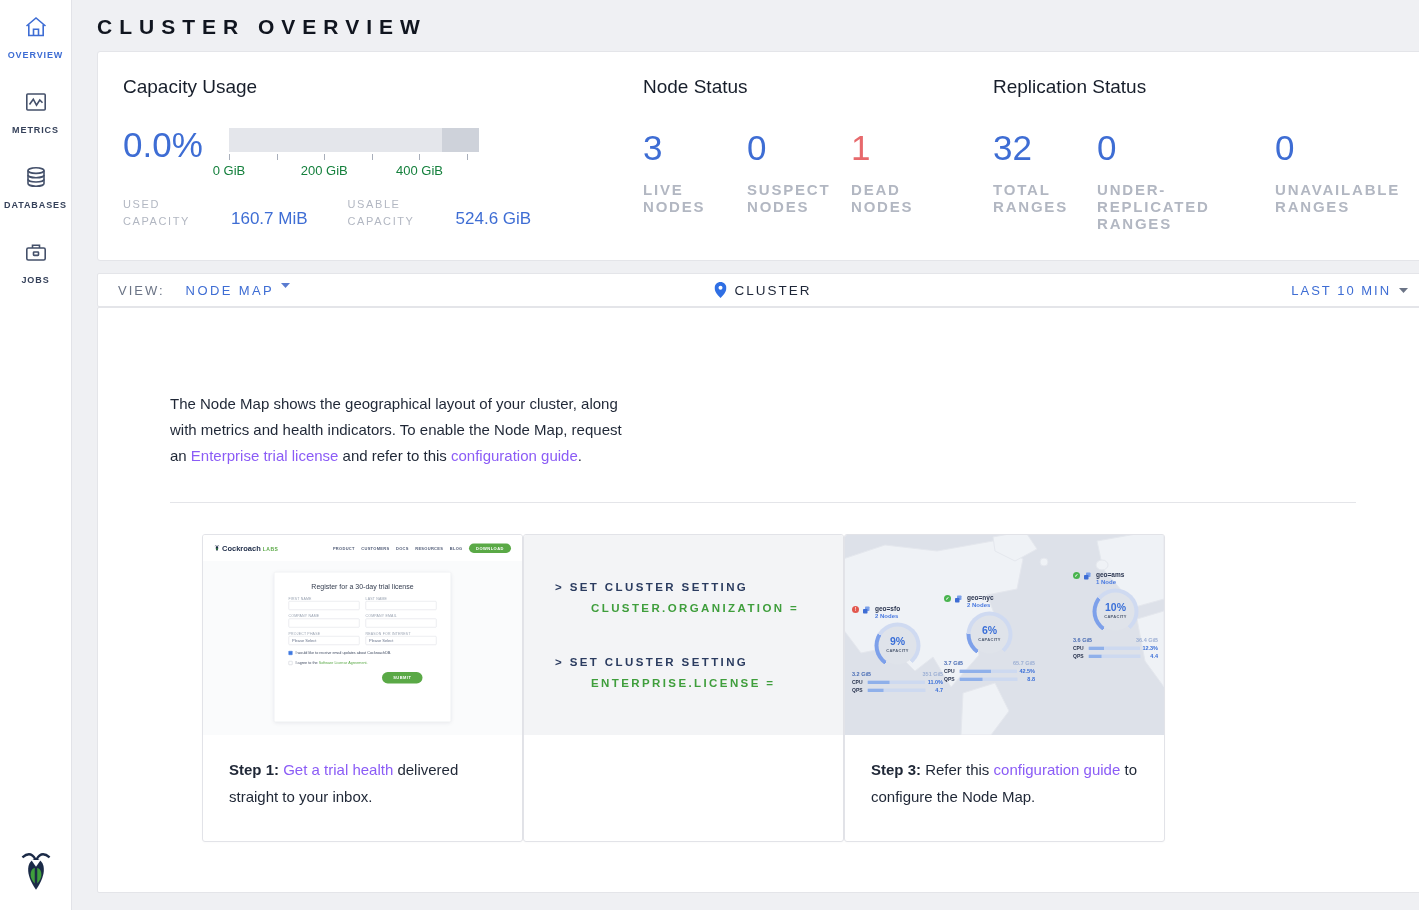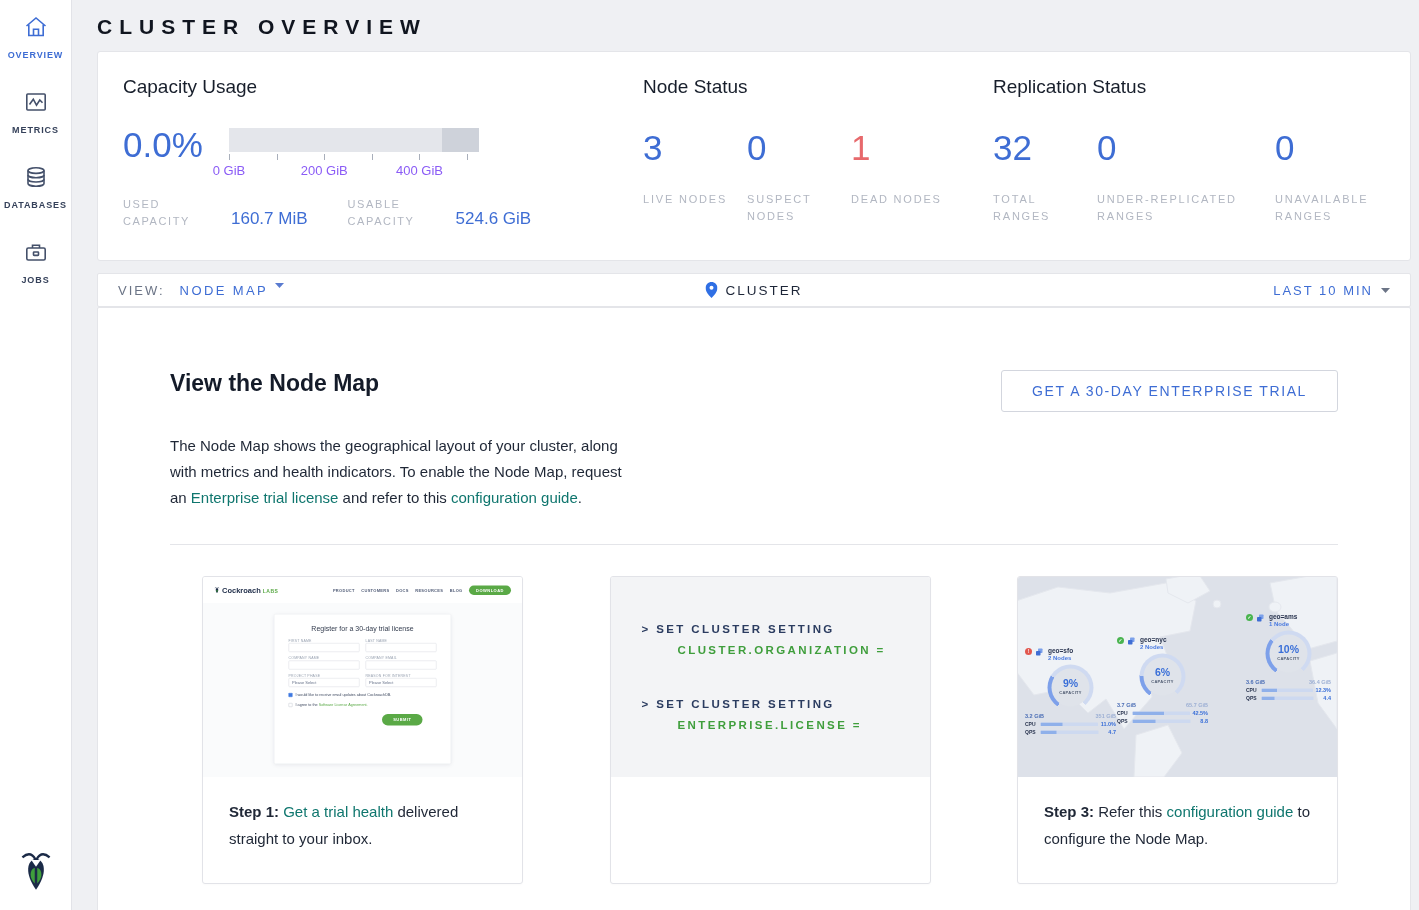--- a/index.html
+++ b/index.html
@@ -37,60 +37,60 @@
   }
   .sec-title { font-size:19px; font-weight:500; color:#171e2b; }
   .cap-row { display:flex; margin-top:27px; }
   .cap-pct { width:106px; font-size:35px; color:#3e6dd4; }
   .barwrap { width:250px; margin-top:3px; position:relative; }
   .bar { height:24px; background:#e4e6eb; position:relative; }
   .bar .seg-dark { position:absolute; right:0; top:0; bottom:0; width:15%; background:#ced2da; }
   .tickrow { position:relative; height:8px; margin-top:2px; }
   .tickrow i { position:absolute; top:0; width:1px; height:6px; background:#a9afbb; }
   .ticklabels { position:relative; height:16px; margin-top:1px; }
-  .ticklabels span { position:absolute; transform:translateX(-50%); font-size:13px; color:#8b5cf6; white-space:nowrap; }
+  .ticklabels span { position:absolute; transform:translateX(-50%); font-size:13px; color:#15803d; white-space:nowrap; }
   .cap-values { display:flex; margin-top:17px; align-items:flex-end; }
   .klabel { width:88px; font-size:11px; letter-spacing:1.6px; color:#b2b7c2; line-height:17px; font-weight:500; }
   .kval { font-size:17px; color:#3e6dd4; margin-left:20px; margin-right:40px; padding-bottom:1px; white-space:nowrap; }
   .stats { display:flex; margin-top:30px; }
   .stat { min-width:104px; padding-right:8px; }
   .stat.wide { min-width:178px; }
   .stat .num { font-size:35px; color:#3e6dd4; }
   .stat .num.red { color:#e7696c; }
-  .stat .slabel { margin-top:23px; font-size:11px; letter-spacing:1.8px; color:#b2b7c2; line-height:17px; max-width:160px; font-weight:400; }
+  .stat .slabel { margin-top:13px; font-size:15px; letter-spacing:1.8px; color:#b2b7c2; line-height:17px; max-width:160px; font-weight:700; }
   .stat .slabel.narrow { max-width:92px; }
   
   .view-bar {
     margin-top:12px; background:#fff; border:1px solid #e4e5e9; border-radius:2px;
     height:34px; display:flex; align-items:center; padding:0 20px; position:relative;
     font-size:13px;
   }
-  .vb-left { display:flex; align-items:center; gap:15px; }
+  .vb-left { display:flex; align-items:center; gap:21px; }
   .vb-label { color:#6b7486; letter-spacing:2px; }
   .vb-drop { color:#3e6dd4; letter-spacing:2.4px; display:flex; align-items:flex-start; gap:7px; cursor:pointer; }
   .vb-center { position:absolute; left:50%; transform:translateX(-50%); display:flex; align-items:center; gap:8px; color:#1d2638; letter-spacing:2px; font-size:13.5px; }
   .vb-right { margin-left:auto; color:#3e6dd4; letter-spacing:2px; display:flex; align-items:center; gap:8px; cursor:pointer; }
   .chev { width:9px; height:5px; display:inline-block; }
   
   .main-panel {
     background:#fff; border:1px solid #e4e5e9; border-radius:2px;
     min-height:586px; margin-bottom:13px; padding:62px 72px 28px 72px;
   }
   .panel-head { display:flex; justify-content:space-between; align-items:flex-start; }
   .nm-heading { font-size:23px; font-weight:600; color:#141b29; }
   .trial-btn {
     background:#fff; border:1px solid #d3d6de; border-radius:3px;
     color:#3e6dd4; font-size:14px; letter-spacing:1.6px; font-weight:500;
     padding:12px 30px; cursor:pointer; font-family:inherit;
   }
   .nm-desc { width:472px; margin-top:21px; font-size:15px; line-height:26px; color:#1f2736; }
-  a.lnk { color:#0f766e; text-decoration:none; cursor:pointer; }
+  a.lnk { color:#8b5cf6; text-decoration:none; cursor:pointer; }
   .divider { border:none; border-top:1px solid #e4e5e9; margin-top:33px; }
   
-  .cards { display:flex; justify-content:space-between; margin-top:31px;padding-left:32px; }
+  .cards { display:flex; justify-content:flex-start; margin-top:31px;padding-left:32px; }
   .card { width:321px; height:308px; border:1px solid #e2e3e8; border-radius:3px; background:#fff; overflow:hidden; box-shadow:0 1px 2px rgba(0,0,0,.02); }
   .card-img { height:200px; position:relative; overflow:hidden; }
   .card-caption { padding:21px 26px; font-size:15px; line-height:27px; color:#1f2736; }
   .card-caption b { font-weight:700; }
   .scale2 { width:200%; height:200%; transform:scale(.5); transform-origin:0 0; }
   
   .site { width:638px; height:400px; background:#fafbfc; display:flex; flex-direction:column; }
   .site-head { height:52px; background:#fff; display:flex; align-items:center; justify-content:space-between; padding:0 22px; }
   .site-brand { display:flex; align-items:baseline; gap:4px; }
   .site-brand .b1 { font-size:15px; font-weight:bold; color:#1d2b47; }
@@ -292,24 +292,20 @@
     </div>
     <div class="vb-right">
       <span>LAST 10 MIN</span>
       <svg class="chev" viewBox="0 0 9 5">
           <polygon points="0,0 9,0 4.5,5" fill="#6b7486"></polygon>
         </svg>
     </div>
   </section>
 
   <section class="main-panel">
-    <div class="panel-head">
-      <h2 class="nm-heading">View the Node Map</h2>
-      <button class="trial-btn">GET A 30-DAY ENTERPRISE TRIAL</button>
-    </div>
     <p class="nm-desc"><span>The Node Map shows the geographical layout of your cluster, along with metrics and health indicators. To enable the Node Map, request an </span><a class="lnk">Enterprise trial license</a><span> and refer to this </span><a class="lnk">configuration guide</a><span>.</span></p>
 
     <hr class="divider">
 
     <div class="cards">
 
       <div class="card">
         <div class="card-img">
           <div class="scale2">
             <div class="site">

